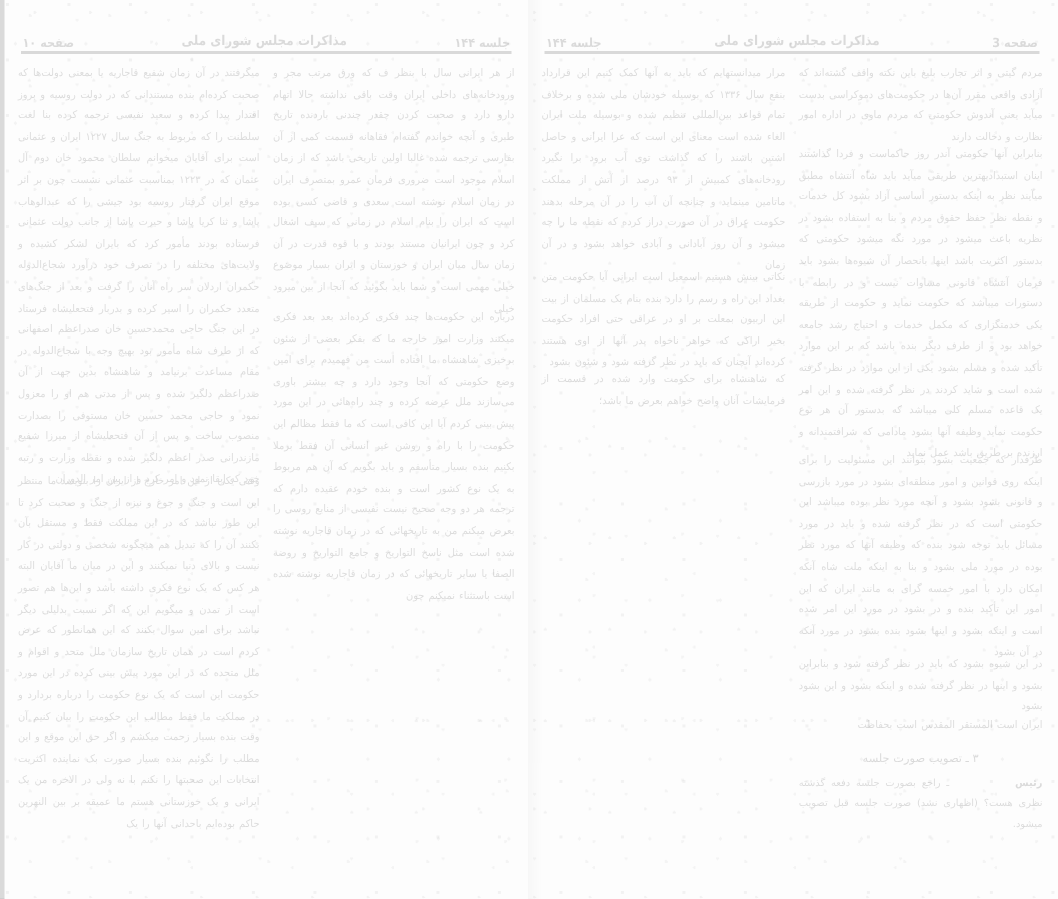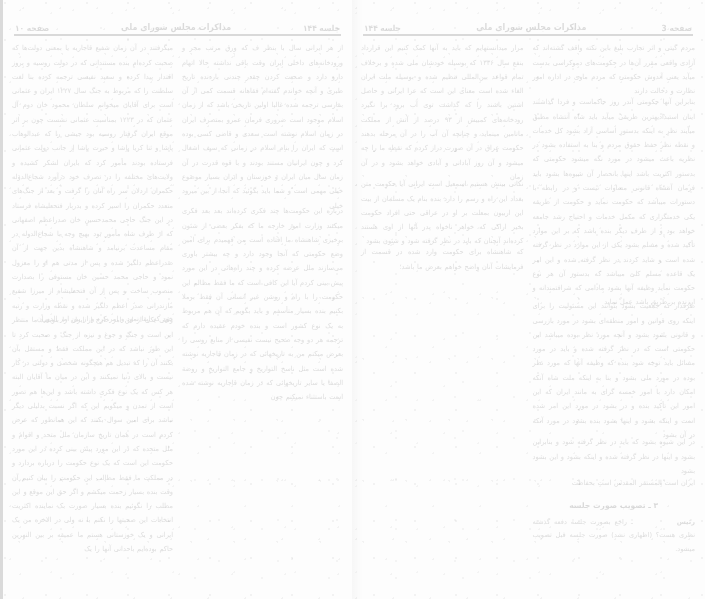--- a/index.html
+++ b/index.html
@@ -95,21 +95,21 @@
     letter-spacing:.05px;
     transform:scaleY(1.05);
     transform-origin:top right;
     filter:blur(.12px);
   }
   .ptext.first{ text-indent:0; }
 
   .section-head{
     margin:10px 0 6px 0;
     font-size:7.6px;
-    font-weight:bold;
+    font-weight:normal;
     text-align:center;
     color:#0d0d0d;
     letter-spacing:.3px;
     filter:blur(.1px);
   }
   .speaker-block{
     margin:0;
     font-size:6.6px;
     line-height:13.6px;
     text-align:justify;

